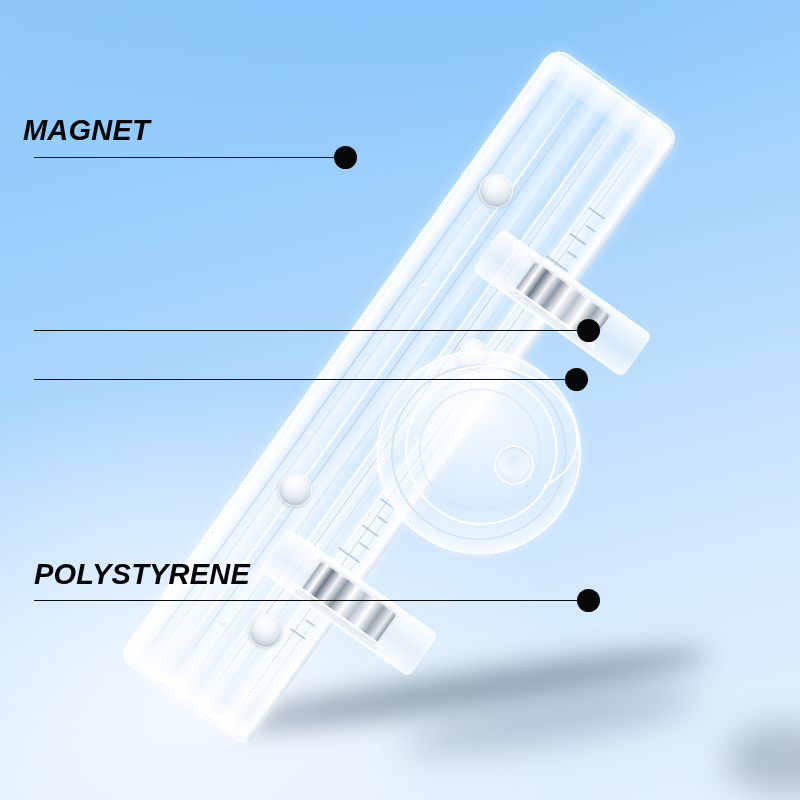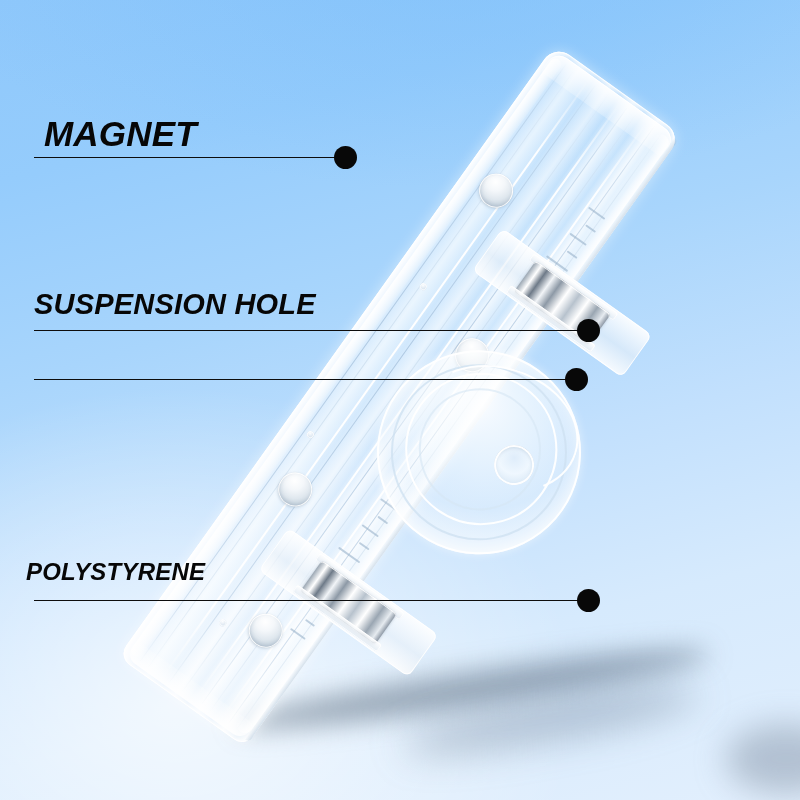--- a/index.html
+++ b/index.html
@@ -419,28 +419,27 @@
     <div class="disc">
       <div class="disc-ring r1"></div>
       <div class="disc-ring r2"></div>
       <div class="disc-ring r3"></div>
       <div class="disc-arc"></div>
       <div class="hole"></div>
     </div>
 
   </div>
 
-  <div class="callout-label" style="left:44px; top:116px; font-size:35px">MAGNET</div>
+  <div class="callout-label" style="left:23px; top:116px; font-size:29px">MAGNET</div>
   <div class="leader-line" style="left:34px; top:157px; width:311px"></div>
   <div class="leader-dot" style="left:334px; top:146px"></div>
 
-  <div class="callout-label" style="left:34px; top:290px; font-size:29px">SUSPENSION HOLE</div>
   <div class="leader-line" style="left:34px; top:330px; width:554px"></div>
   <div class="leader-dot" style="left:577px; top:319px"></div>
 
   <div class="leader-line" style="left:34px; top:379px; width:542px"></div>
   <div class="leader-dot" style="left:565px; top:368px"></div>
 
-  <div class="callout-label" style="left:26px; top:560px; font-size:24px">POLYSTYRENE</div>
+  <div class="callout-label" style="left:34px; top:560px; font-size:29px">POLYSTYRENE</div>
   <div class="leader-line" style="left:34px; top:600px; width:554px"></div>
   <div class="leader-dot" style="left:577px; top:589px"></div>
 
 </div>
 
 </body></html>

